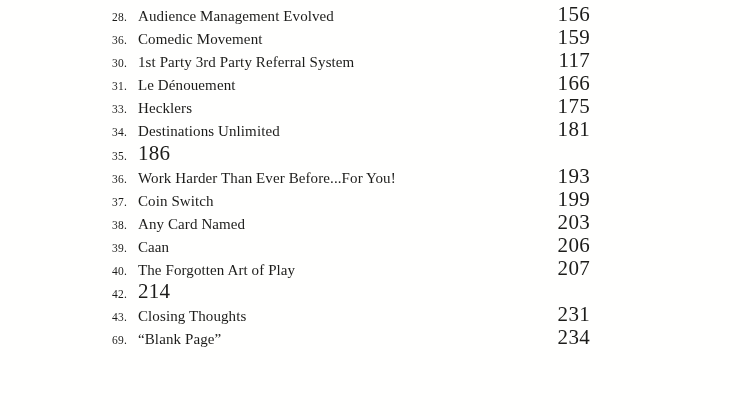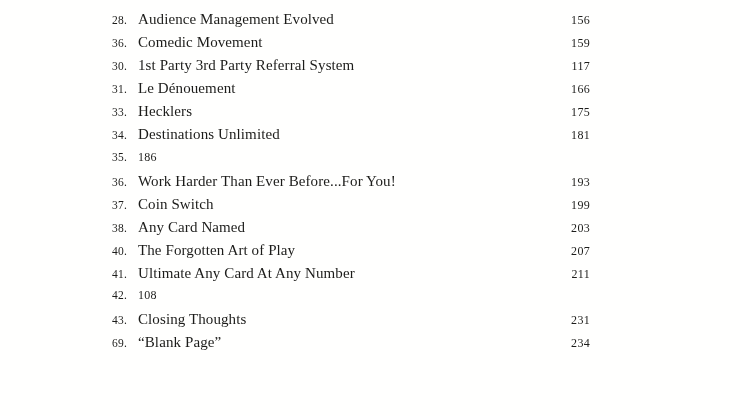--- a/index.html
+++ b/index.html
@@ -10,42 +10,42 @@
     height: 416px;
     background: #fffffe;
     overflow: hidden;
     font-family: "Liberation Serif", serif;
     color: #1c1c1a;
   }
   .toc {
     box-sizing: border-box;
     width: 100%;
     height: 100%;
-    padding: 11px 150px 0 112px;
+    padding: 2px 150px 0 112px;
   }
   .row {
     display: flex;
     align-items: baseline;
     height: 23.1px;
     white-space: nowrap;
   }
   .num {
     flex: 0 0 26px;
     font-size: 11.5px;
     letter-spacing: 0.3px;
   }
   .title {
     flex: 1 1 auto;
     font-size: 15px;
     letter-spacing: 0.1px;
     overflow: hidden;
   }
   .pagenum {
     flex: 0 0 auto;
-    font-size: 12px;
+    font-size: 21px;
     text-align: center;
     letter-spacing: 0.3px;
   }
 </style>
 </head>
 <body>
 
 <div class="page">
   <div class="toc">
 
@@ -92,32 +92,32 @@
       <span class="num">37.</span>
       <span class="title">Coin Switch</span>
       <span class="pagenum">199</span>
     </div>
     <div class="row">
       <span class="num">38.</span>
       <span class="title">Any Card Named</span>
       <span class="pagenum">203</span>
     </div>
     <div class="row">
+      <span class="num">39.</span>
+      <span class="title">Caan</span>
+      <span class="pagenum">206</span>
+    </div>
+    <div class="row">
       <span class="num">40.</span>
       <span class="title">The Forgotten Art of Play</span>
       <span class="pagenum">207</span>
     </div>
     <div class="row">
-      <span class="num">41.</span>
-      <span class="title">Ultimate Any Card At Any Number</span>
-      <span class="pagenum">211</span>
-    </div>
-    <div class="row">
       <span class="num">42.</span>
-      <span class="pagenum">108</span>
+      <span class="pagenum">214</span>
     </div>
     <div class="row">
       <span class="num">43.</span>
       <span class="title">Closing Thoughts</span>
       <span class="pagenum">231</span>
     </div>
     <div class="row">
       <span class="num">69.</span>
       <span class="title">“Blank Page”</span>
       <span class="pagenum">234</span>

